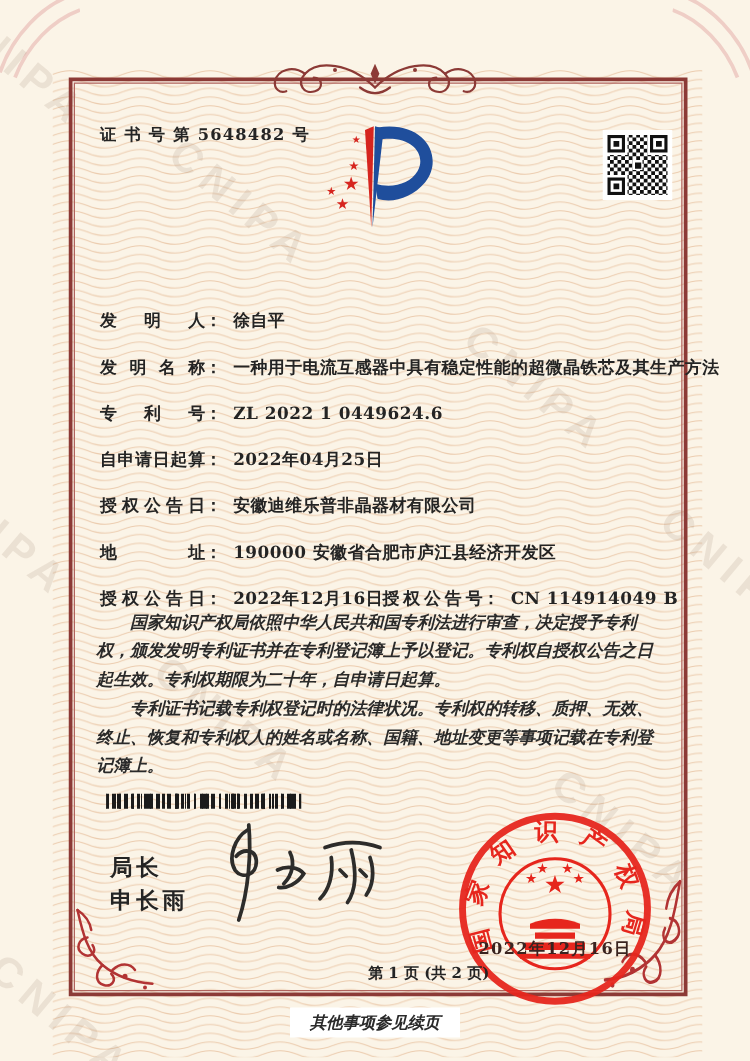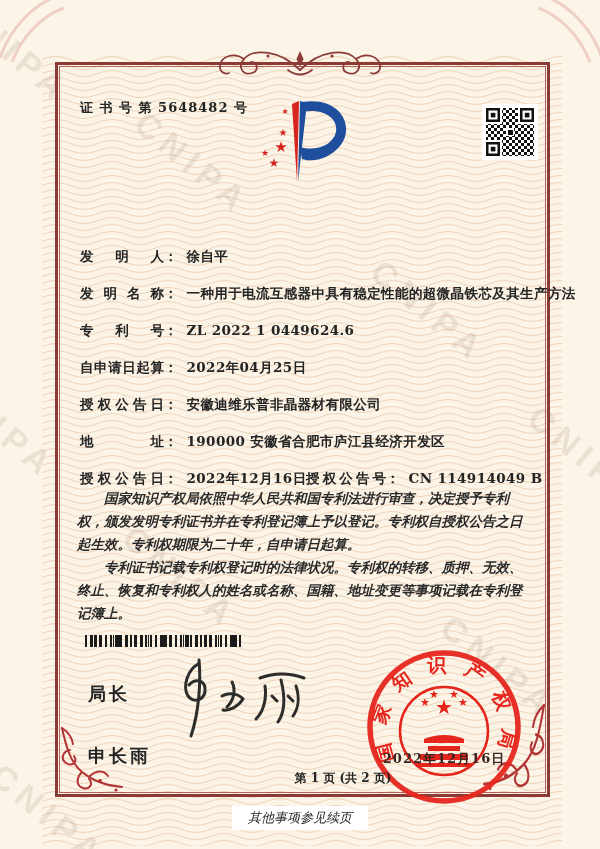--- a/index.html
+++ b/index.html
@@ -32,29 +32,29 @@
   .pair2{position:absolute;left:226px;top:0;}
   .paras{position:absolute;left:77px;top:487px;width:452px;font-size:13.5px;line-height:23px;
          font-style:italic;font-weight:500;color:#2a2a2a;}
   .paras p{margin:0;text-indent:2em;font-weight:bold;}
   .barcode{position:absolute;left:85px;top:635px;width:156px;height:12px;
            background:
              repeating-linear-gradient(90deg,#1b1b1b 0 2px,rgba(0,0,0,0) 2px 5px),
              repeating-linear-gradient(90deg,#1b1b1b 0 1px,rgba(0,0,0,0) 1px 7px),
              repeating-linear-gradient(90deg,rgba(0,0,0,0) 0 9px,#1b1b1b 9px 12px,rgba(0,0,0,0) 12px 23px);}
   .signer{position:absolute;left:88px;font-size:18px;font-weight:700;letter-spacing:3px;}
-  .signer.t{top:682px;} .signer.n{top:744px;}
+  .signer.t{top:682px;} .signer.n{top:708px;}
   .signature{position:absolute;left:168px;top:652px;}
   .seal{position:absolute;left:364px;top:647px;mix-blend-mode:multiply;}
   .seal-date{position:absolute;left:374px;top:750px;width:140px;text-align:center;
              font-size:13px;font-weight:700;color:#3a2420;letter-spacing:1px;z-index:6;}
   .page-info{position:absolute;left:0;top:770px;width:600px;text-align:center;font-size:12px;font-weight:600;padding-left:43px;}
   .bottom-note{position:absolute;left:0;top:806px;width:600px;text-align:center;}
   .bottom-note span{display:inline-block;background:#ffffff;padding:3px 16px;
-                    font-size:13px;font-style:italic;font-weight:400;color:#2a2a2a;}
+                    font-size:13px;font-style:italic;font-weight:700;color:#2a2a2a;}
 </style>
 </head>
 <body>
 
 <div class="page">
 
   <svg class="waves" width="520" height="790" viewBox="0 0 520 790" aria-hidden="true">
     <defs>
       <pattern id="wv" width="56" height="7" patternUnits="userSpaceOnUse">
         <path d="M0,3.5 Q14,-2.5 28,3.5 T56,3.5" fill="none" stroke="#dca273" stroke-width="0.8"></path>

